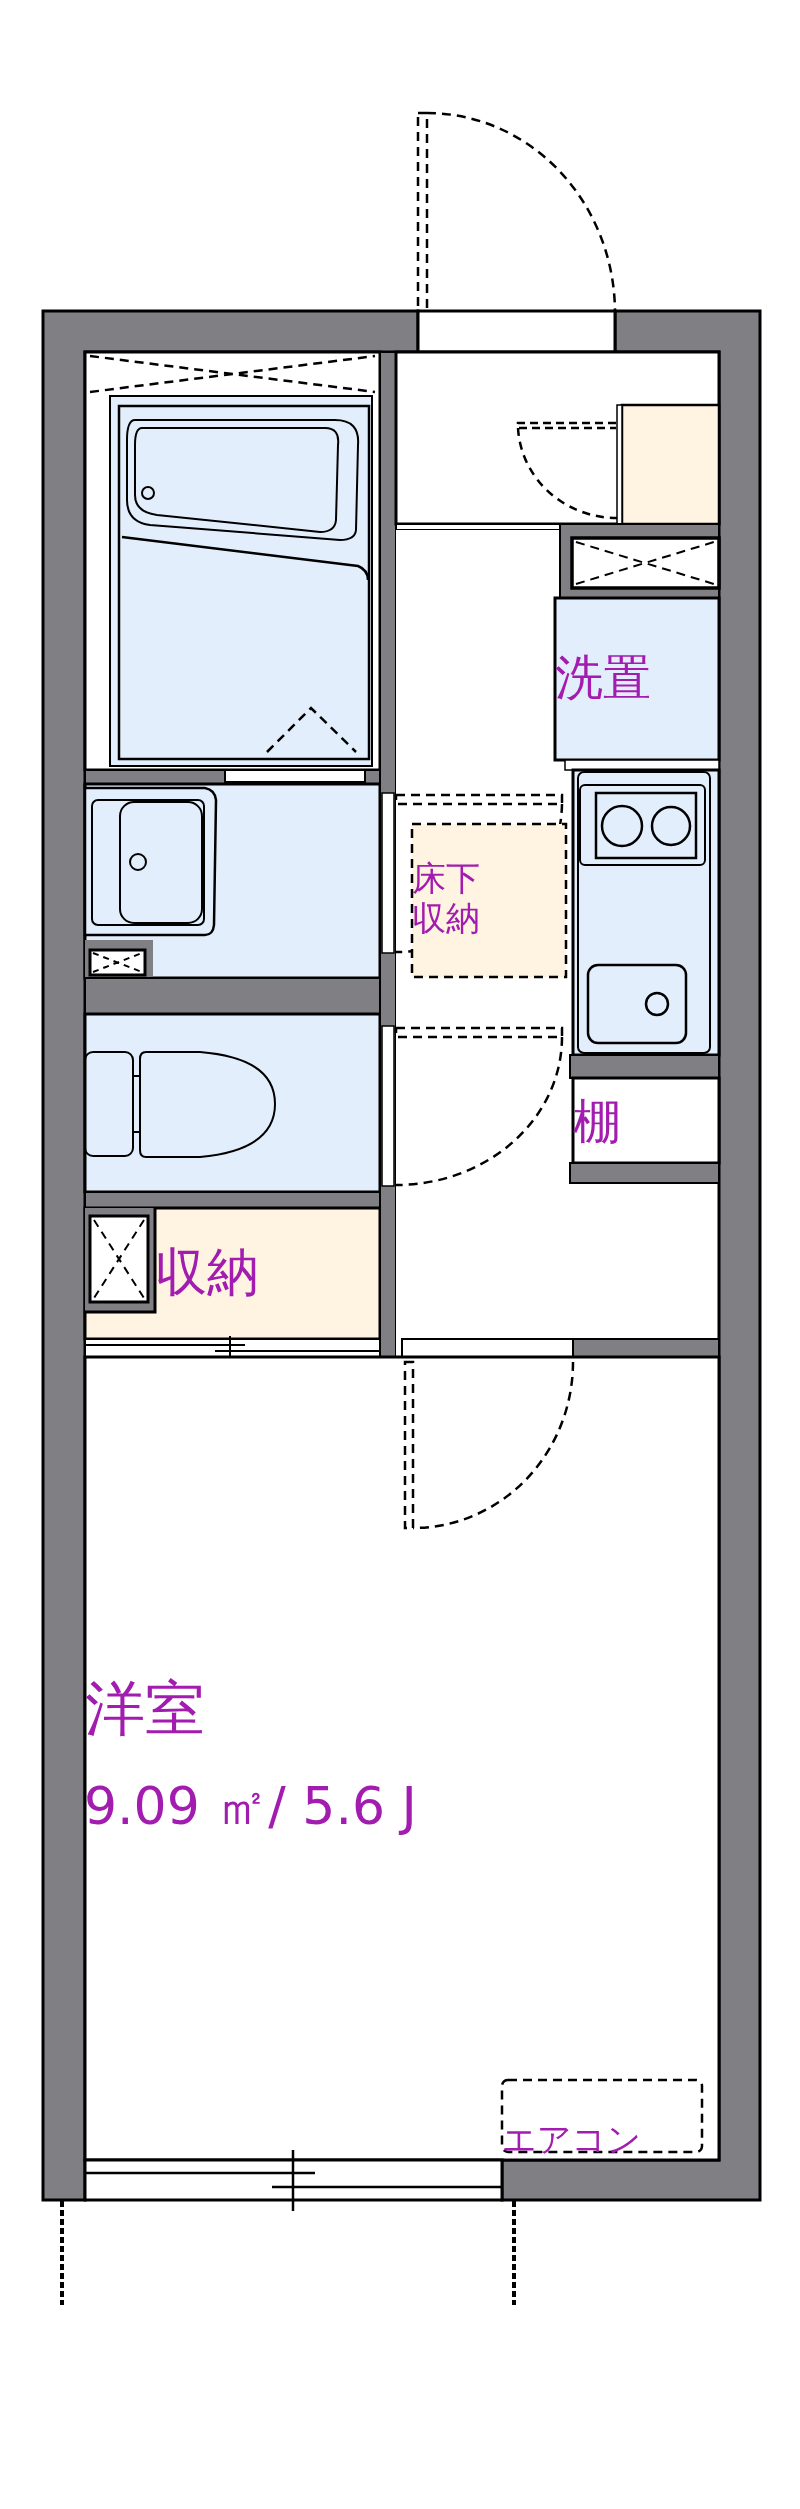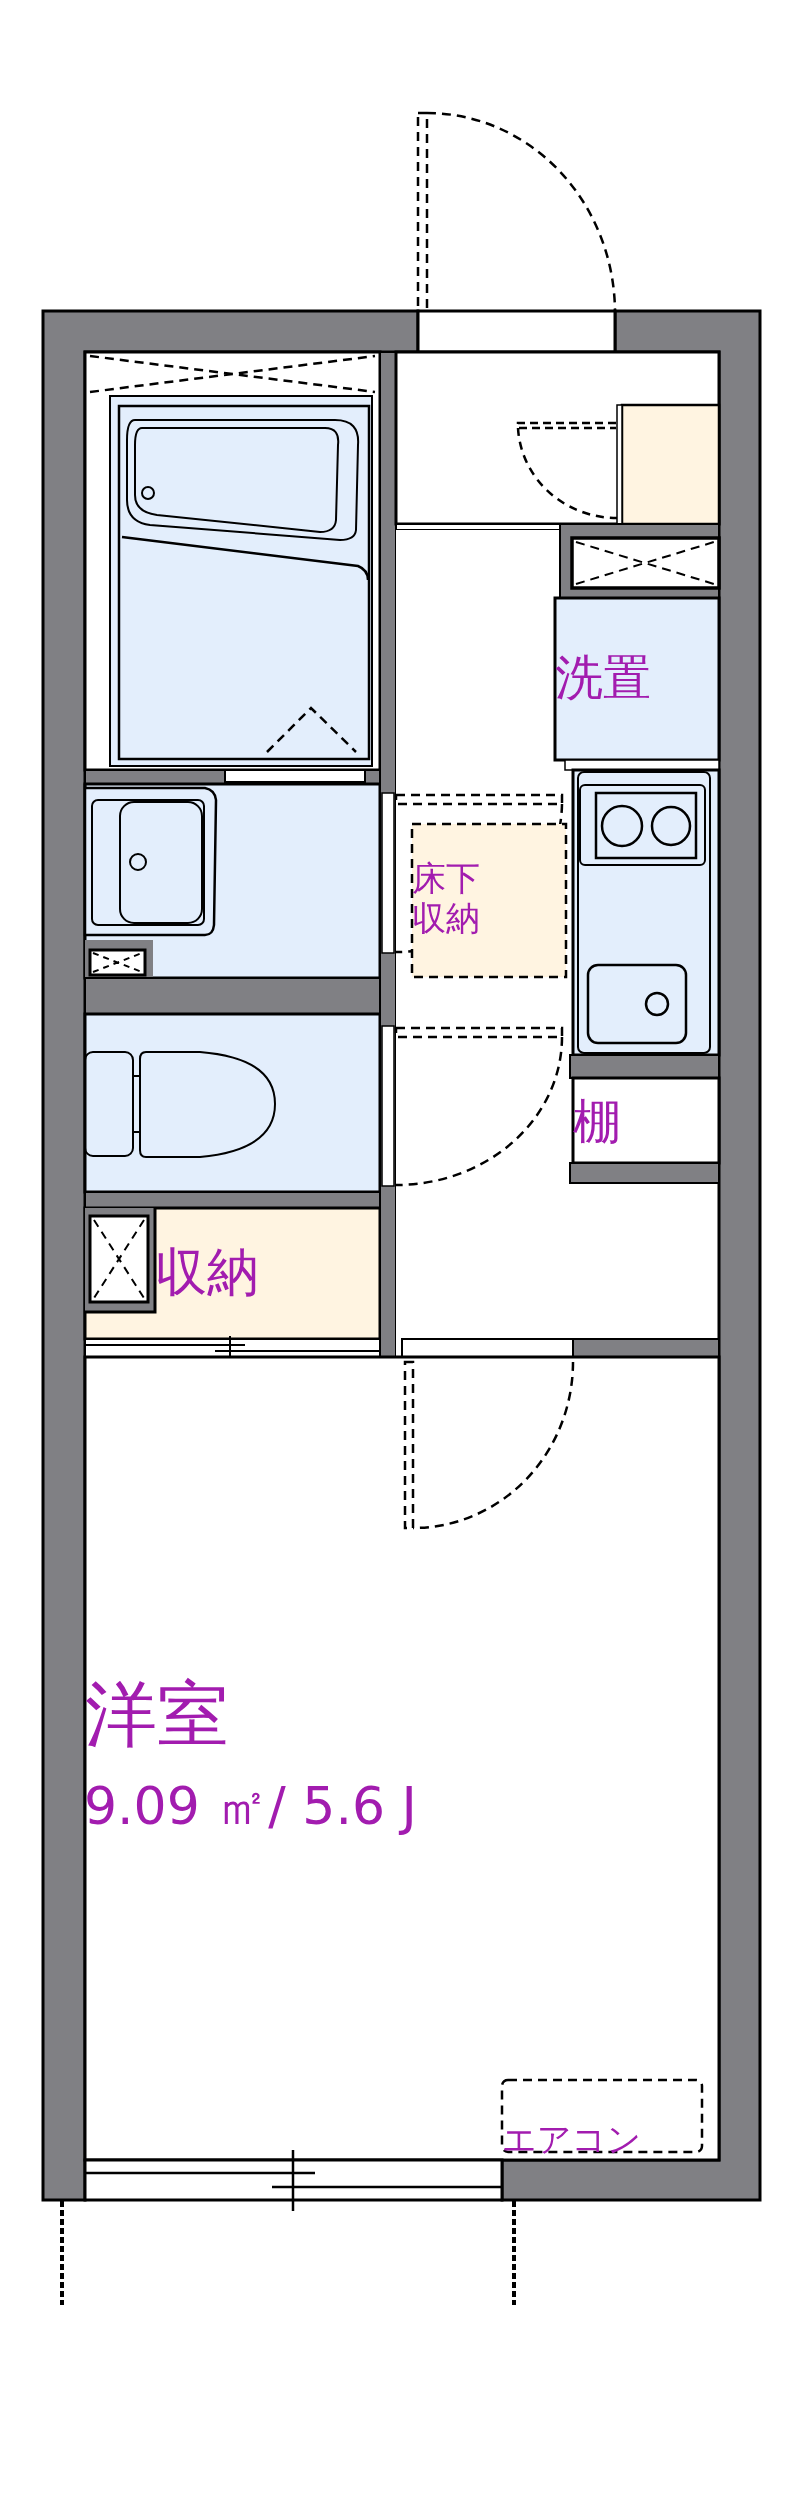--- a/index.html
+++ b/index.html
@@ -155,17 +155,17 @@
 
 <div class="lbl" style="left:412px; top:858px; width:184px; font-size:34px; line-height:40px;">
   <div>床下</div>
   <div>収納</div>
 </div>
 
 <div class="lbl" style="left:573px; top:1097px; width:146px; font-size:48px;">棚</div>
 
 <div class="lbl" style="left:155px; top:1246px; width:225px; font-size:52px;">収納</div>
 
-<div class="lbl" style="left:85px; top:1678px; width:634px; font-size:72px;">洋室</div>
+<div class="lbl" style="left:85px; top:1678px; width:634px; font-size:60px;">洋室</div>
 
 <div class="lbl" style="left:84px; top:1780px; width:758px; font-size:52px;">9.09 ㎡/ 5.6 J</div>
 
 <div class="lbl" style="left:502px; top:2098px; width:200px; font-size:34px;margin-top:24px;">エアコン</div>
 
 </body></html>

